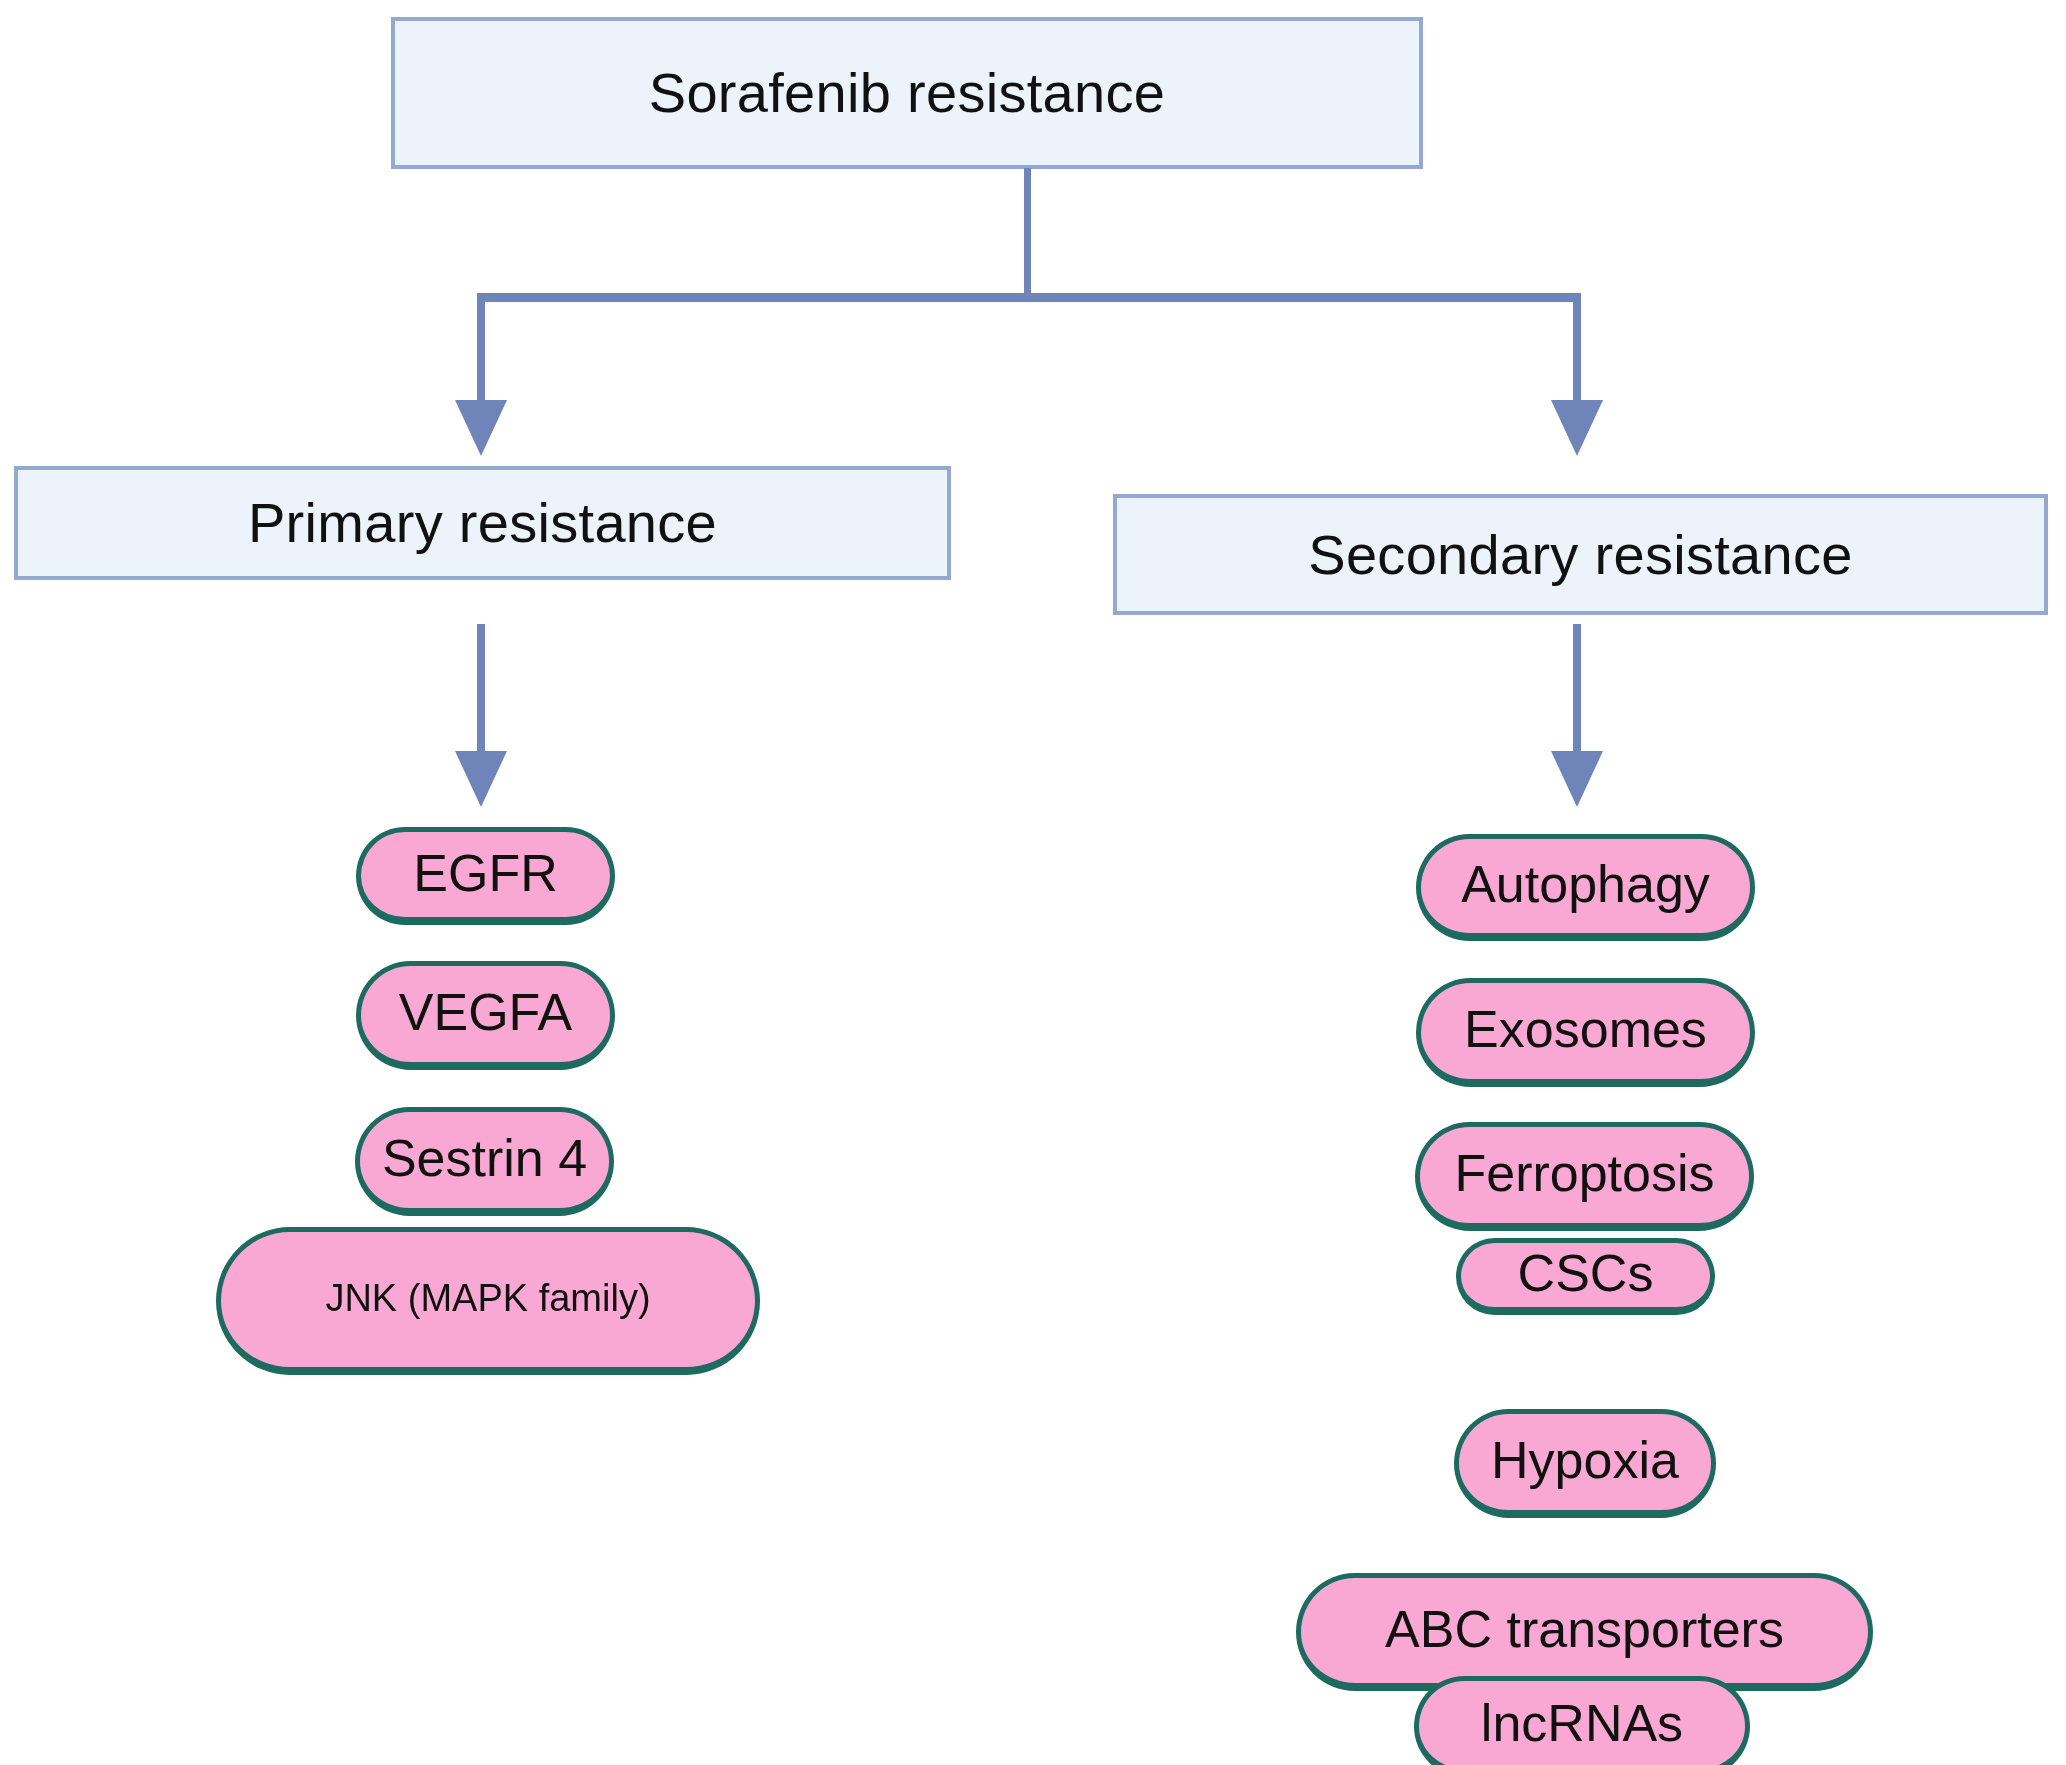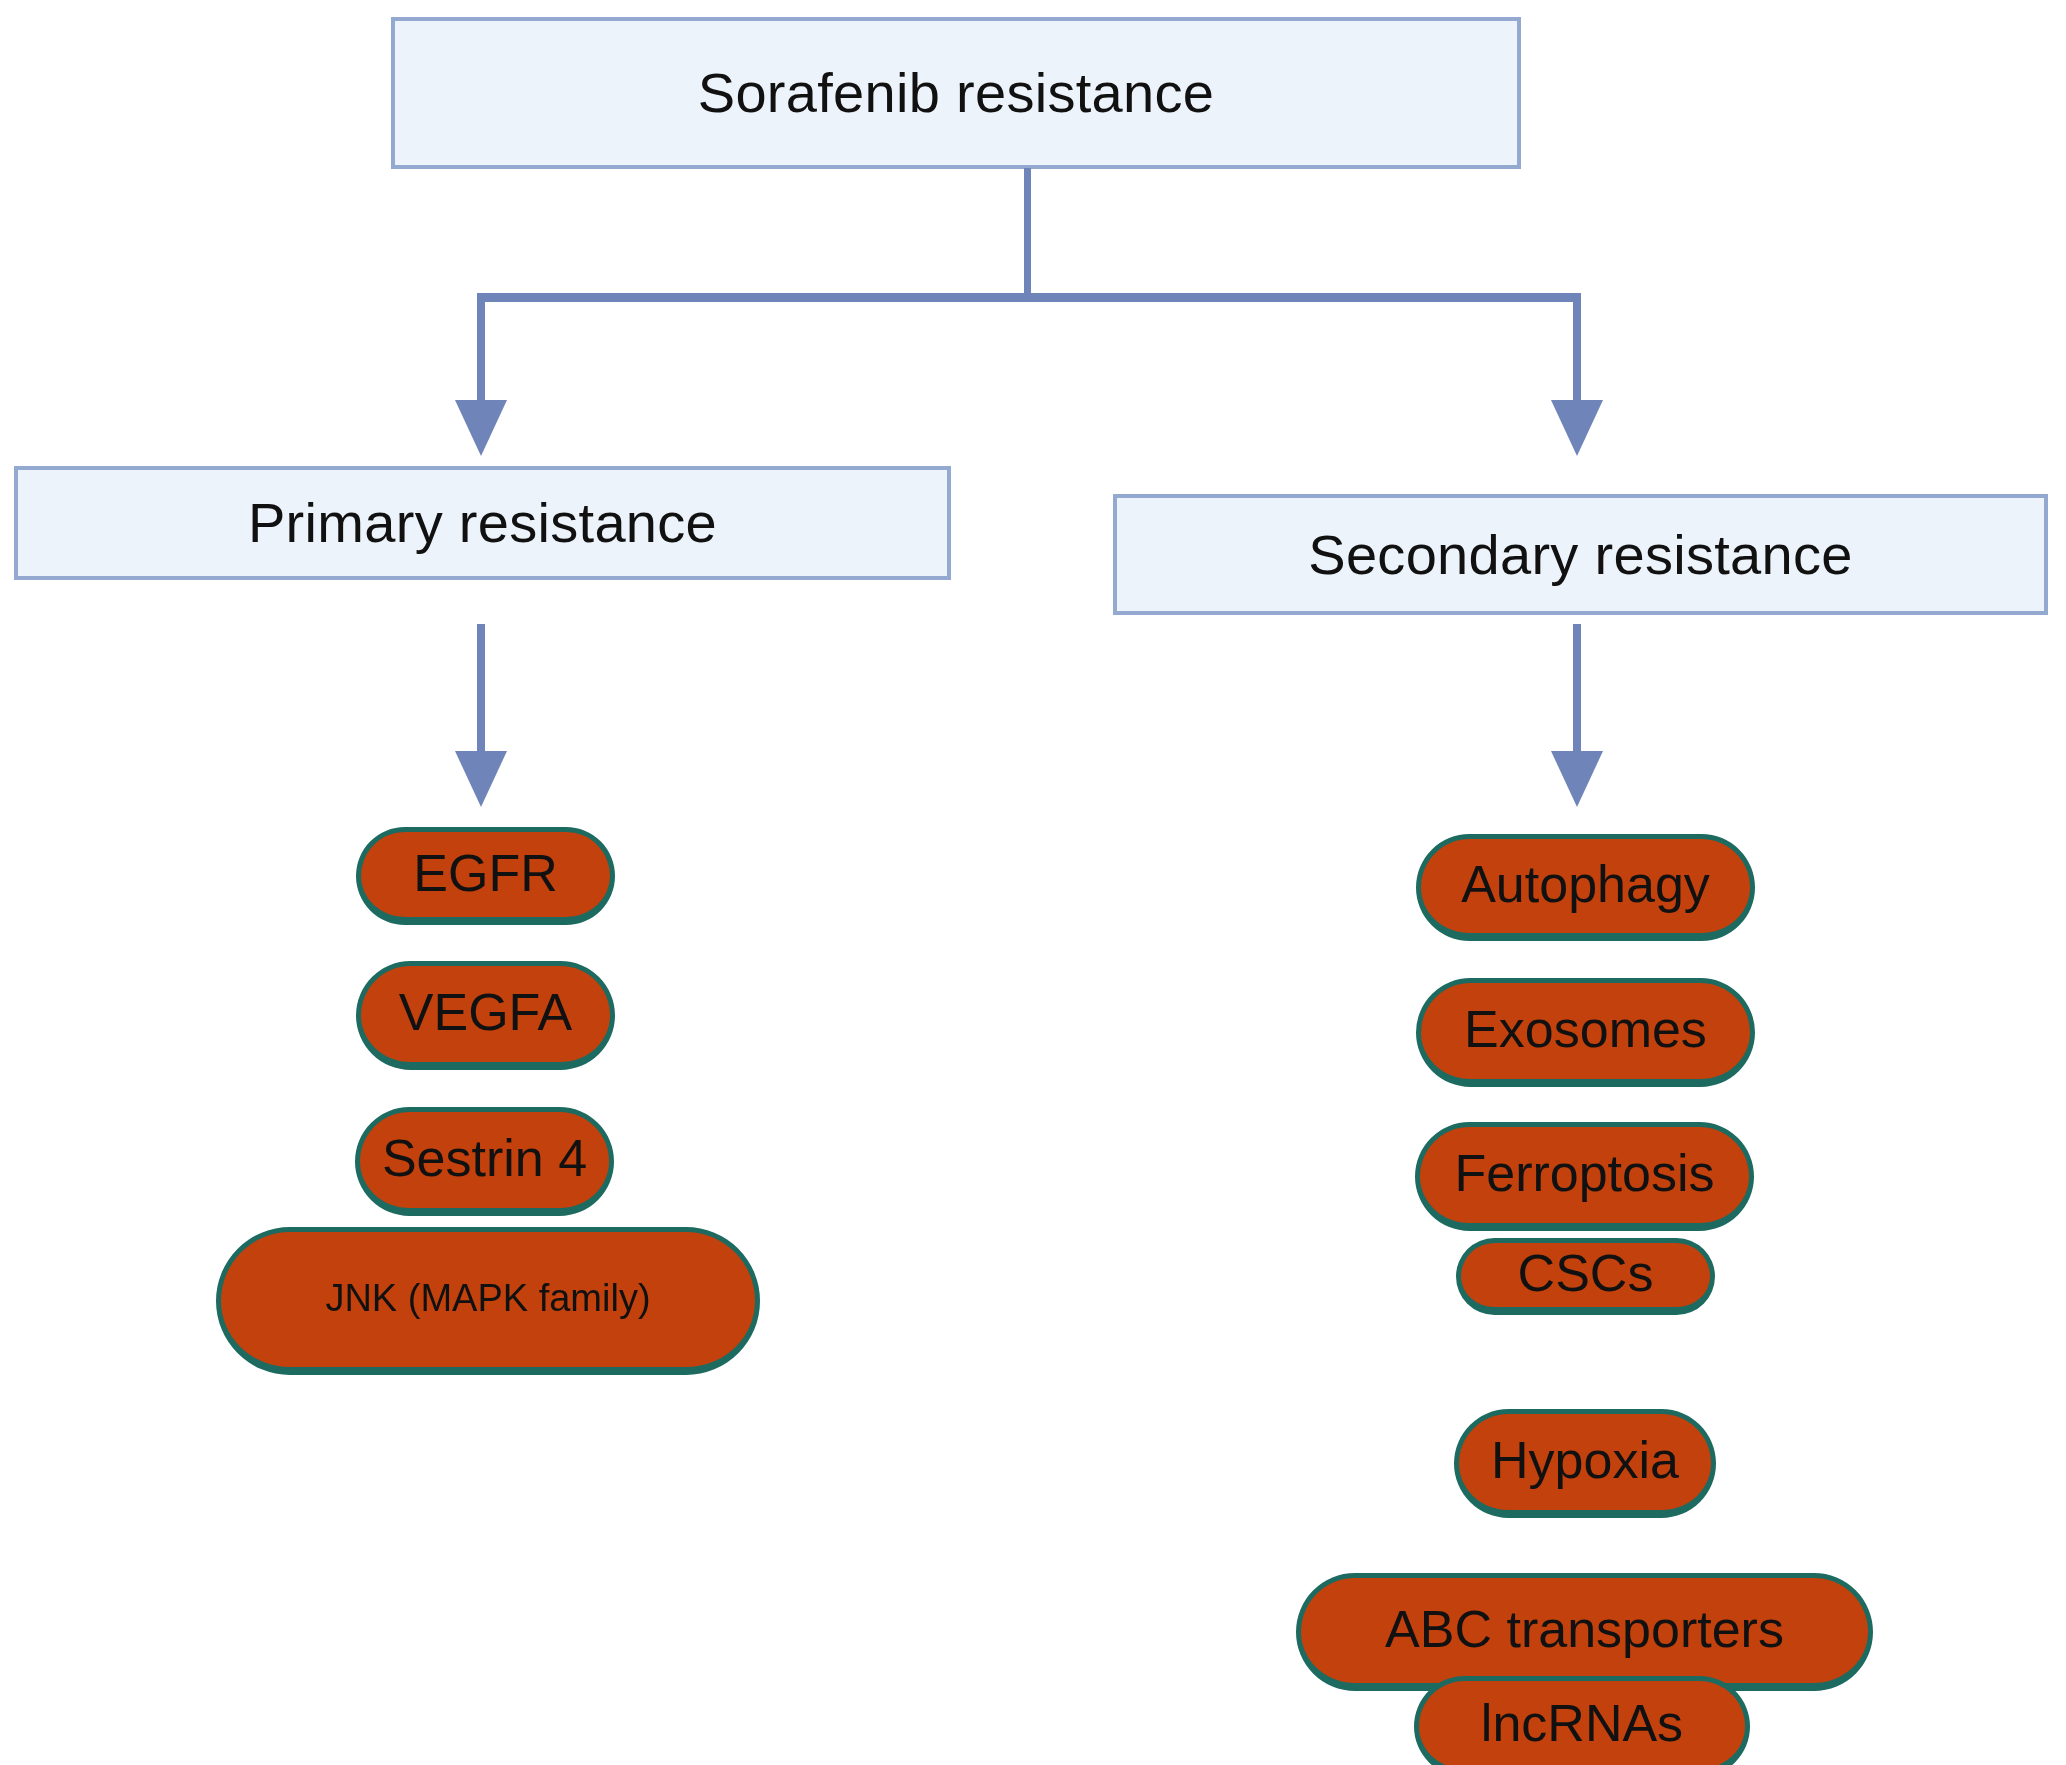--- a/index.html
+++ b/index.html
@@ -27,29 +27,29 @@
     align-items: center;
     justify-content: center;
   }
   .blue-box .bx-label {
     font-size: 56px;
     color: #111111;
     letter-spacing: 0.3px;
     white-space: nowrap;
     line-height: 1;
   }
-  #box-root   { left: 391px;  top: 16.5px;  width: 1130px; height: 152px; }
+  #box-root   { left: 391px;  top: 16.5px;  width: 1032px; height: 152px; }
   #box-left   { left: 14px;   top: 466px; width: 937px; height: 114px; }
   #box-right  { left: 1113px; top: 466px; width: 935px; height: 121px; margin-top: 28px; }
 
   
   .pill {
     position: absolute;
     box-sizing: border-box;
-    background: #c2410c;
+    background: #f9a8d4;
     border: 5.3px solid #1d6b60;
     border-bottom-width: 8.2px;
     border-radius: 587px;
     display: flex;
     align-items: center;
     justify-content: center;
     text-align: center;
   }
   .pill .pill-label {
     font-size: 52px;

